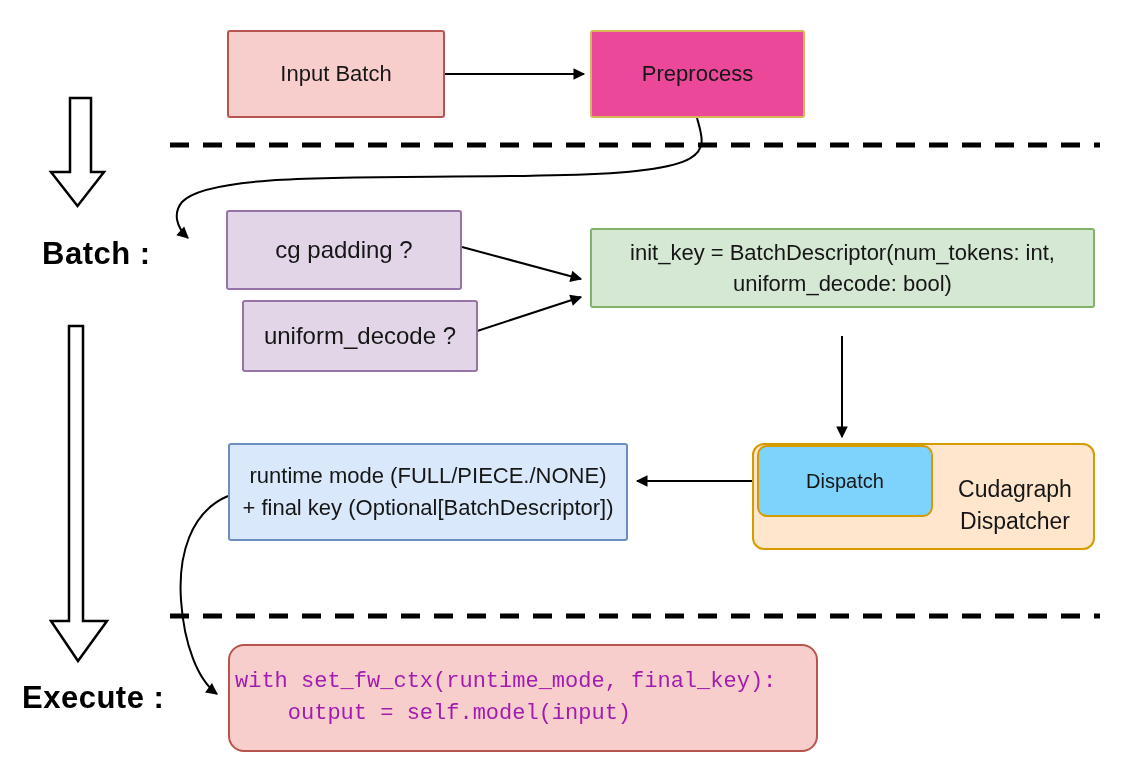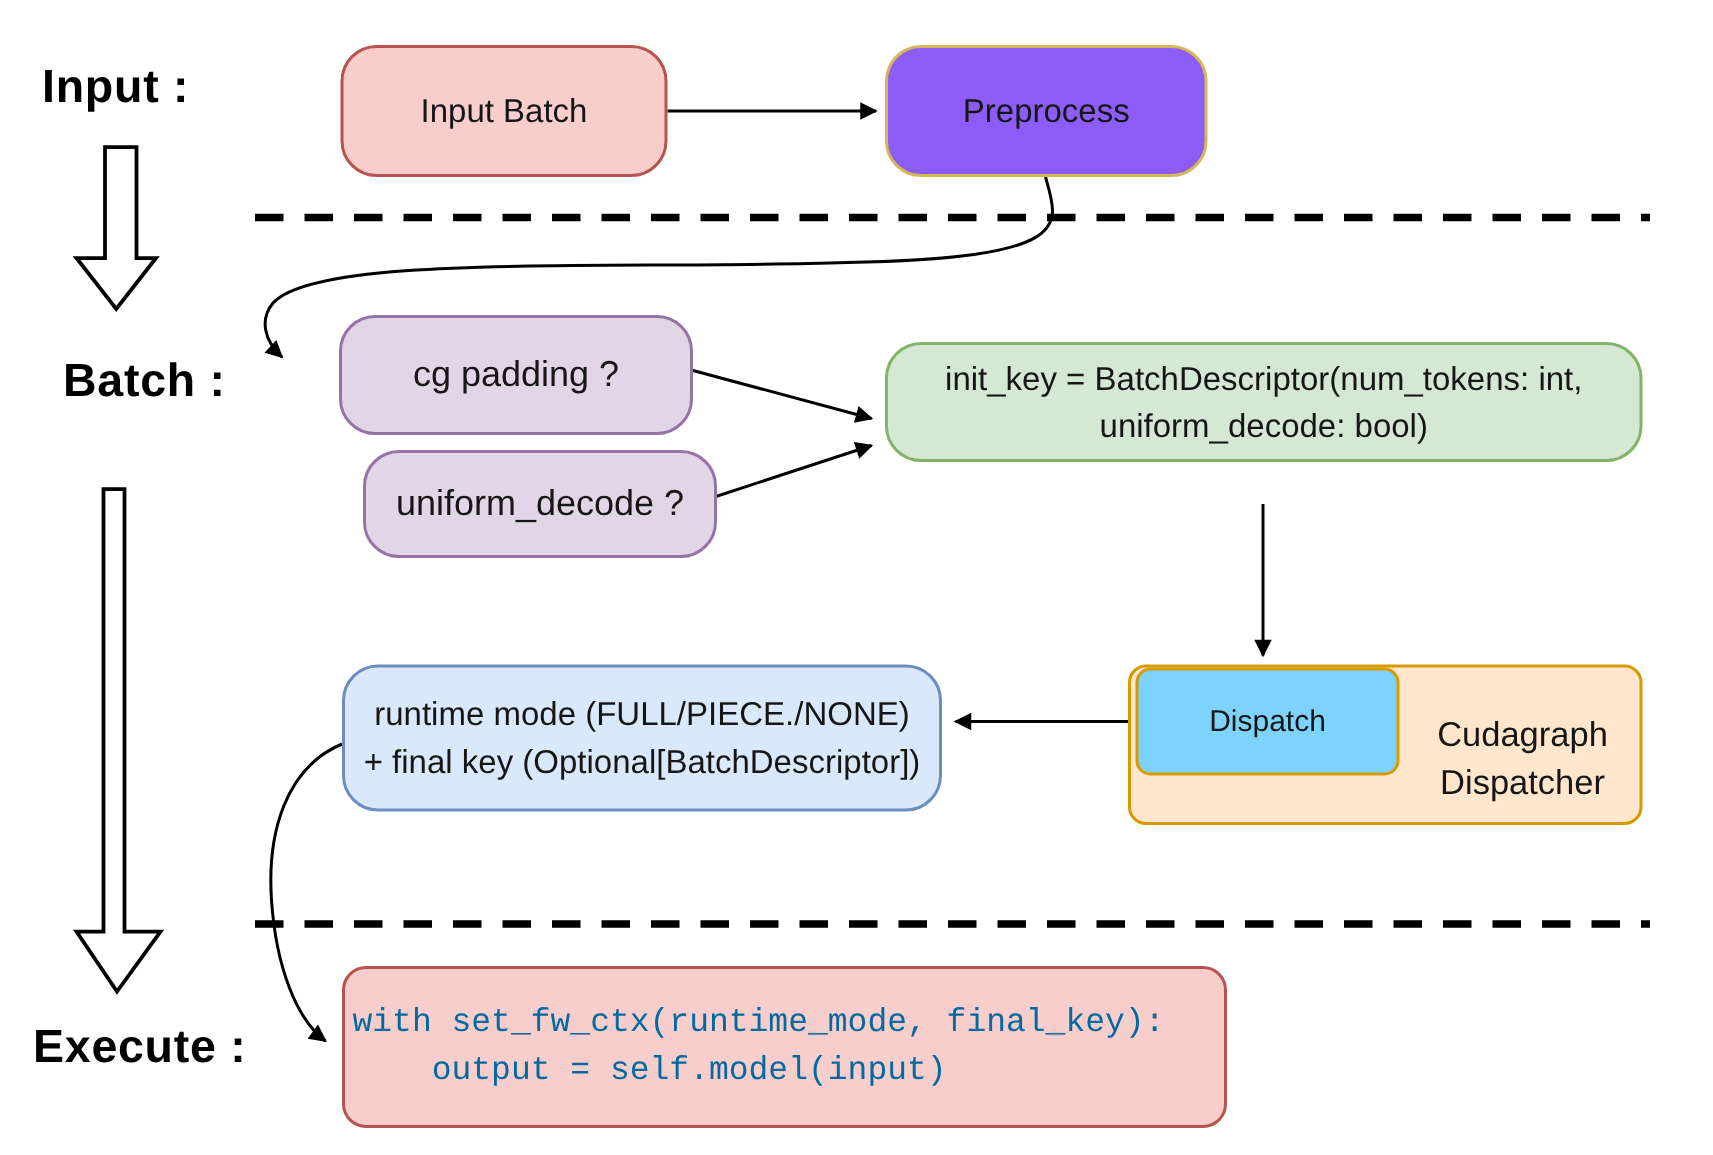--- a/index.html
+++ b/index.html
@@ -12,37 +12,37 @@
   .section-label {
     position:absolute; font-weight:bold; font-size:31px; color:#000;
     white-space:nowrap; letter-spacing:0.5px;
   }
   #label-input   { left:28px;  top:40px;  }
   #label-plan    { left:42px;  top:236px; }
   #label-execute { left:22px;  top:680px; }
 
   .node {
     position:absolute; box-sizing:border-box; border:2px solid;
-    border-radius:24px; display:flex; align-items:center; justify-content:center;
+    border-radius:3px; display:flex; align-items:center; justify-content:center;
     text-align:center; white-space:pre-line; color:#161616; line-height:1.32;
   }
   #node-input-batch    { left:227px; top:30px;  width:218px; height:88px;  background:#f8cecc; border-color:#b85450; font-size:22px; }
-  #node-preprocess     { left:590px; top:30px;  width:215px; height:88px;  background:#8b5cf6; border-color:#d6b656; font-size:22px; }
+  #node-preprocess     { left:590px; top:30px;  width:215px; height:88px;  background:#ec4899; border-color:#d6b656; font-size:22px; }
   #node-cg-padding     { left:226px; top:210px; width:236px; height:80px;  background:#e1d5e7; border-color:#9673a6; font-size:24px; }
   #node-uniform-decode { left:226px; top:300px; width:236px; height:72px;  background:#e1d5e7; border-color:#9673a6; font-size:24px;margin-left:16px; }
   #node-init-key       { left:590px; top:228px; width:505px; height:80px; background:#d5e8d4; border-color:#82b366; font-size:22px; line-height:31px; }
   #node-runtime-mode   { left:228px; top:443px; width:400px; height:98px; background:#dae8fc; border-color:#6c8ebf; font-size:22px; line-height:32px; }
   #node-cuda-outer     { left:752px; top:443px; width:343px; height:107px; background:#ffe6cc; border-color:#d79b00; border-radius:12px; }
   #cuda-label          { position:absolute; left:935px; top:443px; width:160px; height:124px;
                          display:flex; align-items:center; justify-content:center; text-align:center;
                          white-space:pre-line; font-size:23px; line-height:32px; color:#161616; }
   #node-dispatch       { left:757px; top:445px; width:176px; height:72px;  background:#7dd3fc; border-color:#d79b00; border-radius:10px; font-size:20px; }
   #node-execute-code   { left:228px; top:644px; width:590px; height:108px; background:#f8cecc; border-color:#b85450; border-radius:16px;
                          font-family:"Liberation Mono", monospace; font-size:22px; line-height:32px;
-                         color:#0369a1; white-space:pre; justify-content:flex-start; text-align:left; padding-left:5px; }
+                         color:#a21caf; white-space:pre; justify-content:flex-start; text-align:left; padding-left:5px; }
 
   .connector { stroke:#000; stroke-width:2; fill:none; }
   .divider   { stroke:#000; stroke-width:5; stroke-dasharray:19 14; }
   .hollow-arrow { fill:#fff; stroke:#000; stroke-width:2.5; stroke-linejoin:miter; }
 </style>
 </head>
 <body>
 
 <div id="canvas">
 
@@ -61,21 +61,20 @@
 
     <path class="connector" d="M445,74 L584,74" marker-end="url(#arrowhead)"></path>
     <path class="connector" d="M697,118 C706,150 718,172 565,175 C400,180 212,169 182,202 C173,213 176,227 188,238" marker-end="url(#arrowhead)"></path>
     <path class="connector" d="M462,247 L581,279" marker-end="url(#arrowhead)"></path>
     <path class="connector" d="M462,336 L581,297" marker-end="url(#arrowhead)"></path>
     <path class="connector" d="M842,336 L842,437" marker-end="url(#arrowhead)"></path>
     <path class="connector" d="M752,481 L637,481" marker-end="url(#arrowhead)"></path>
     <path class="connector" d="M228,496 C190,512 178,556 181,600 C184,645 198,680 217,694" marker-end="url(#arrowhead)"></path>
   </svg>
 
-  <div class="section-label" id="label-input">Input :</div>
   <div class="section-label" id="label-plan">Batch :</div>
   <div class="section-label" id="label-execute">Execute :</div>
 
   <div class="node" id="node-input-batch">Input Batch</div>
   <div class="node" id="node-preprocess">Preprocess</div>
   <div class="node" id="node-cg-padding">cg padding ?</div>
   <div class="node" id="node-uniform-decode">uniform_decode ?</div>
   <div class="node" id="node-init-key">init_key = BatchDescriptor(num_tokens: int,
 uniform_decode: bool)</div>
   <div class="node" id="node-runtime-mode">runtime mode (FULL/PIECE./NONE)

